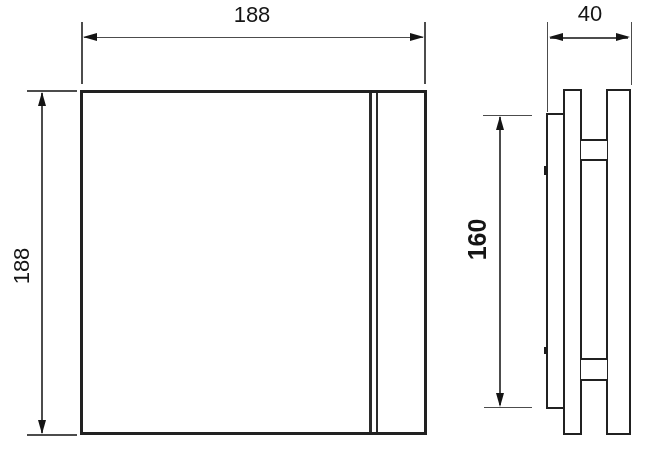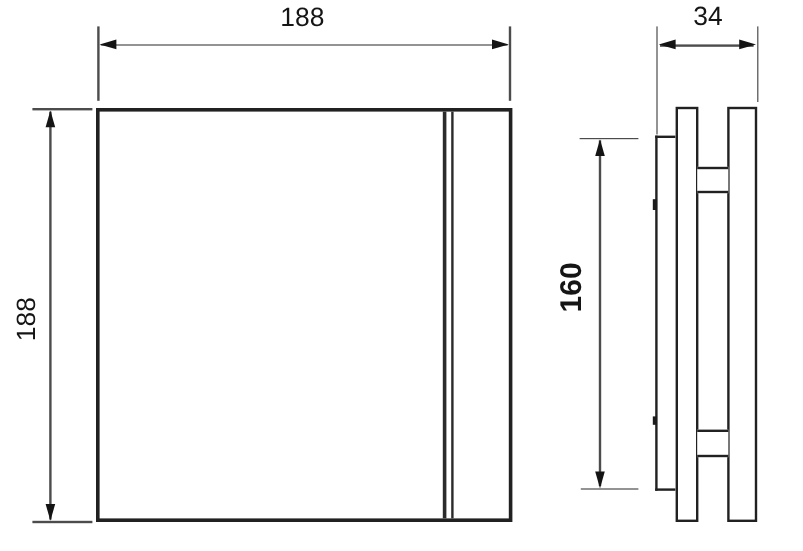--- a/index.html
+++ b/index.html
@@ -89,21 +89,21 @@
     <div class="arr down" style="left:37.5px; top:420px;"></div>
     <div class="dimlabel vert" style="left:-13px; top:255px; width:70px;">188</div>
   </div>
 
   <div>
     <div class="ext" style="left:546.8px; top:22px; width:1.5px; height:90px;"></div>
     <div class="ext" style="left:630.8px; top:22px; width:1.5px; height:63px;"></div>
     <div class="dimline" style="left:550px; top:37px; width:78px; height:1.5px;"></div>
     <div class="arr left" style="left:548.5px; top:33.25px;"></div>
     <div class="arr right" style="left:615.5px; top:33.25px;"></div>
-    <div class="dimlabel" style="left:555px; top:3px; width:70px;">34</div>
+    <div class="dimlabel" style="left:555px; top:3px; width:70px;">40</div>
   </div>
 
   <div>
     <div class="ext" style="left:483px; top:114.5px; width:49px; height:1.5px;"></div>
     <div class="ext" style="left:484px; top:406.5px; width:48px; height:1.5px;"></div>
     <div class="dimline" style="left:499.4px; top:117px; width:1.5px; height:288px;"></div>
     <div class="arr up" style="left:495.65px; top:115.5px;"></div>
     <div class="arr down" style="left:495.65px; top:393px;"></div>
     <div class="dimlabel vert bold" style="left:442px; top:227px; width:70px;">160</div>
   </div>

